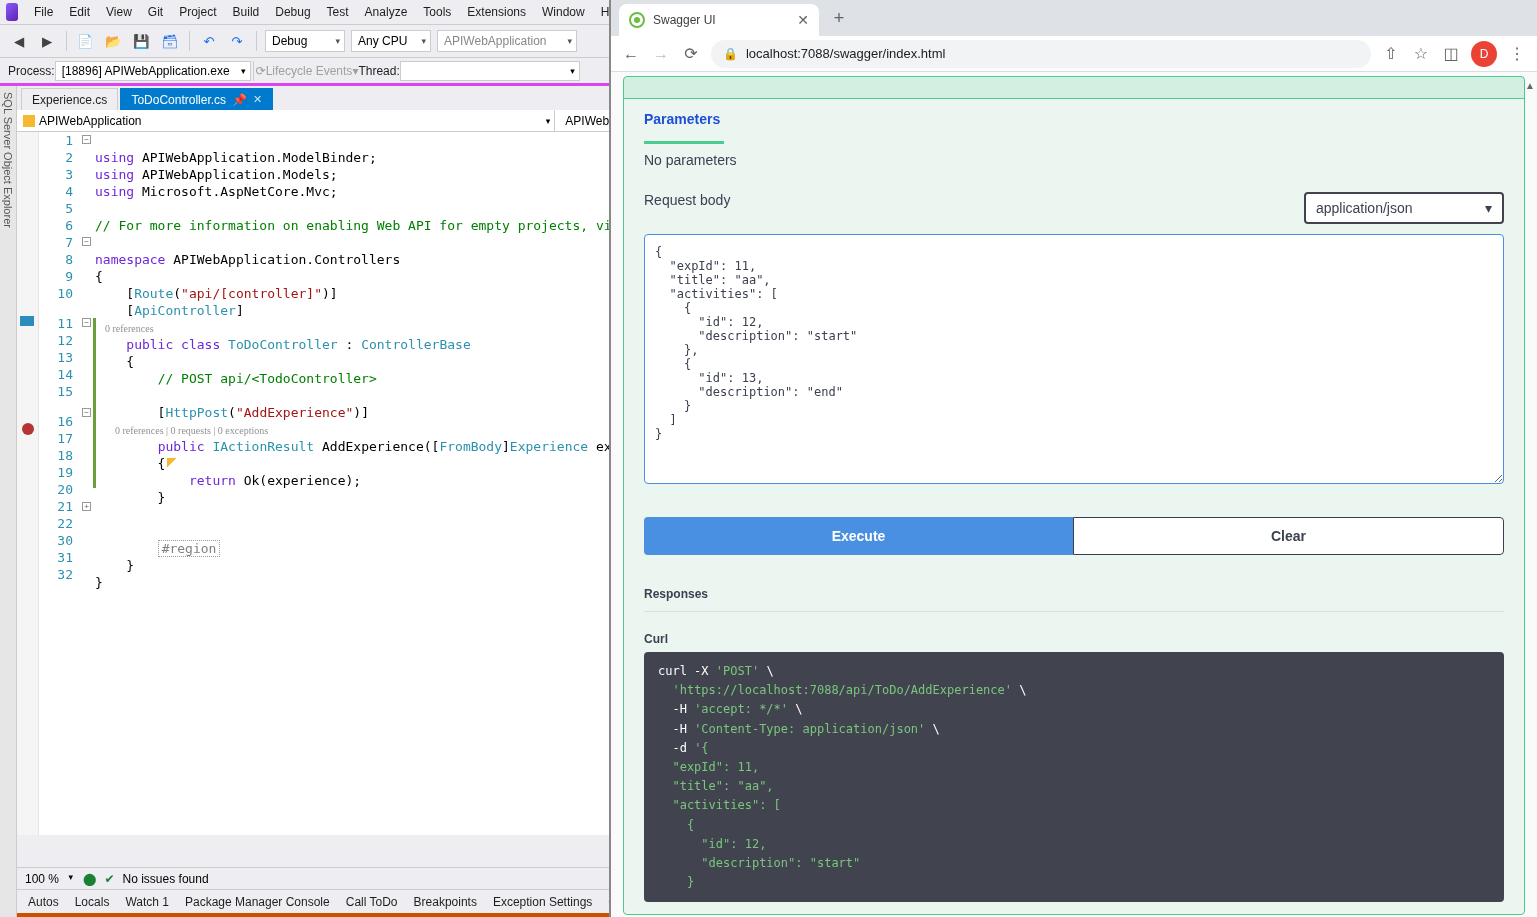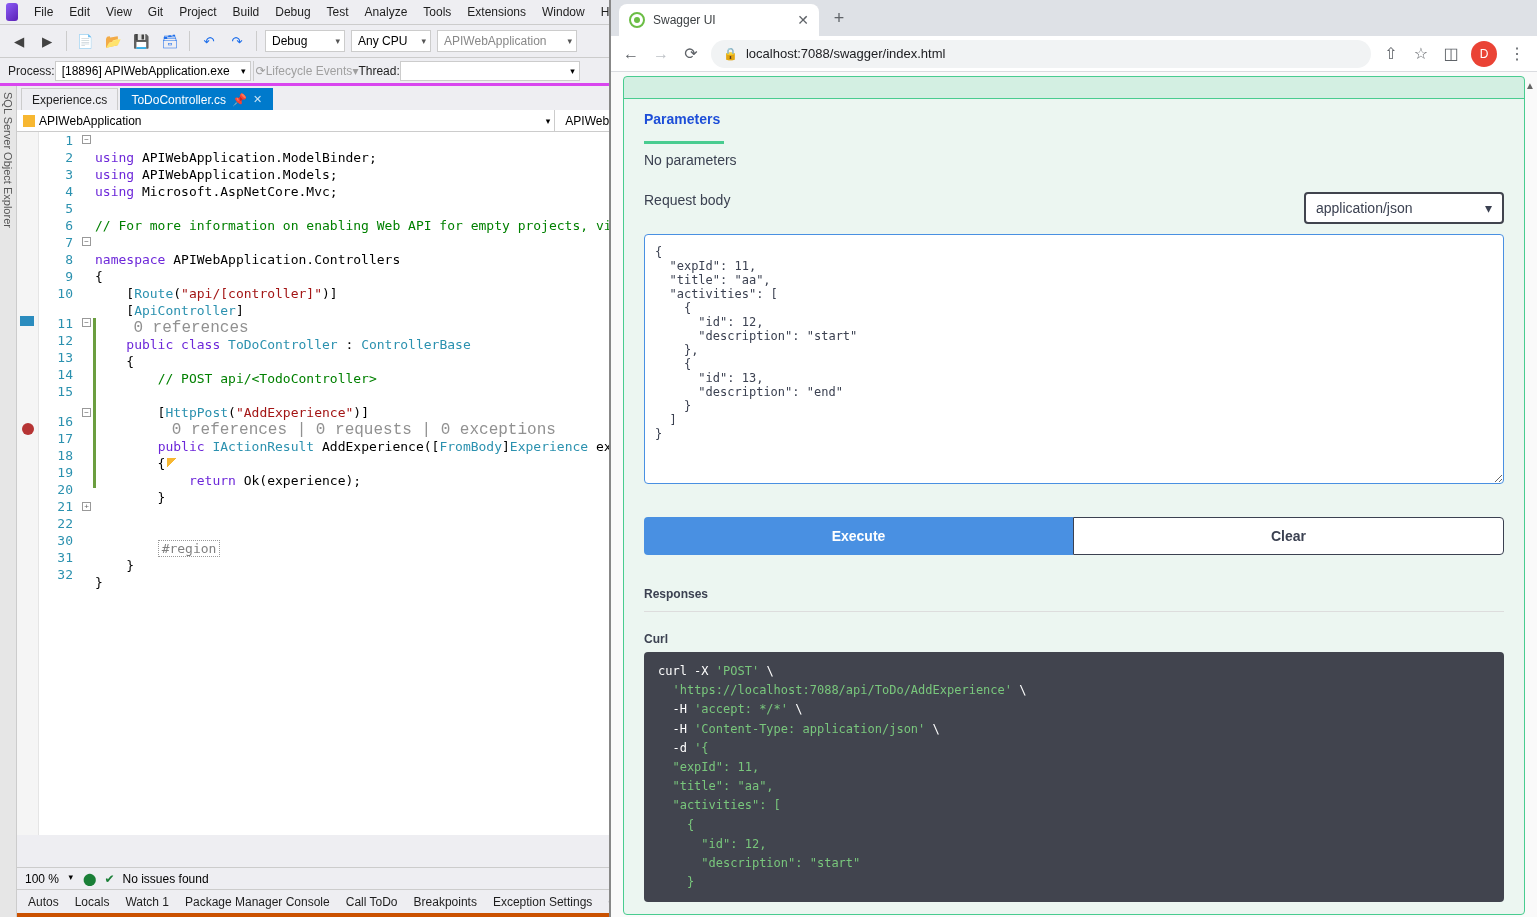--- a/index.html
+++ b/index.html
@@ -50,21 +50,21 @@
 .override-icn { position: absolute; left: 3px; width: 14px; height: 10px; background: #2b8cbe; }
 .gutter { width: 42px; background: #fff; text-align: right; padding-right: 8px; font-family: Consolas, monospace; font-size: 13px; color: #2b91af; line-height: 17px; }
 .fold-col { width: 14px; background: #fff; position: relative; }
 .fold-sq { position: absolute; left: 1px; width: 9px; height: 9px; border: 1px solid #999; background: #fff; font-size: 8px; line-height: 7px; text-align: center; color: #666; }
 .change-bar { position: absolute; left: 12px; width: 3px; background: #6b9e3f; }
 .code { flex: 1; font-family: Consolas, monospace; font-size: 13px; line-height: 17px; white-space: pre; color: #000; overflow: hidden; }
 .kw { color: #6d28d9; }
 .type { color: #2b91af; }
 .str { color: #a31515; }
 .cmt { color: #008000; }
-.codelens { color: #919191; font-size: 16px; font-family: Liberation Mono, monospace; line-height: 13px; }
+.codelens { color: #919191; font-size: 10px; font-family: Liberation Serif, serif; line-height: 13px; }
 .region-box { border: 1px dotted #999; padding: 0 3px; color: #808080; }
 .edit-icn { display: inline-block; width: 10px; height: 10px; background: linear-gradient(135deg,#f7b731 50%,transparent 50%); margin-left: 2px; }
 
 
 .vs-status { height: 22px; border-top: 1px solid #ccc; display: flex; align-items: center; padding: 0 8px; gap: 8px; font-size: 12px; background: #eeeef2; margin-top: 32px; }
 .status-ok { color: #1a7f37; }
 .zoom-drop { position: relative; padding-right: 16px; }
 .zoom-drop::after { content: '▾'; position: absolute; right: 2px; font-size: 9px; }
 
 .vs-bottom-tabs { height: 24px; display: flex; align-items: center; background: #eeeef2; border-top: 1px solid #ccc; padding: 0 4px; gap: 2px; font-size: 12px; overflow: hidden; white-space: nowrap; }

